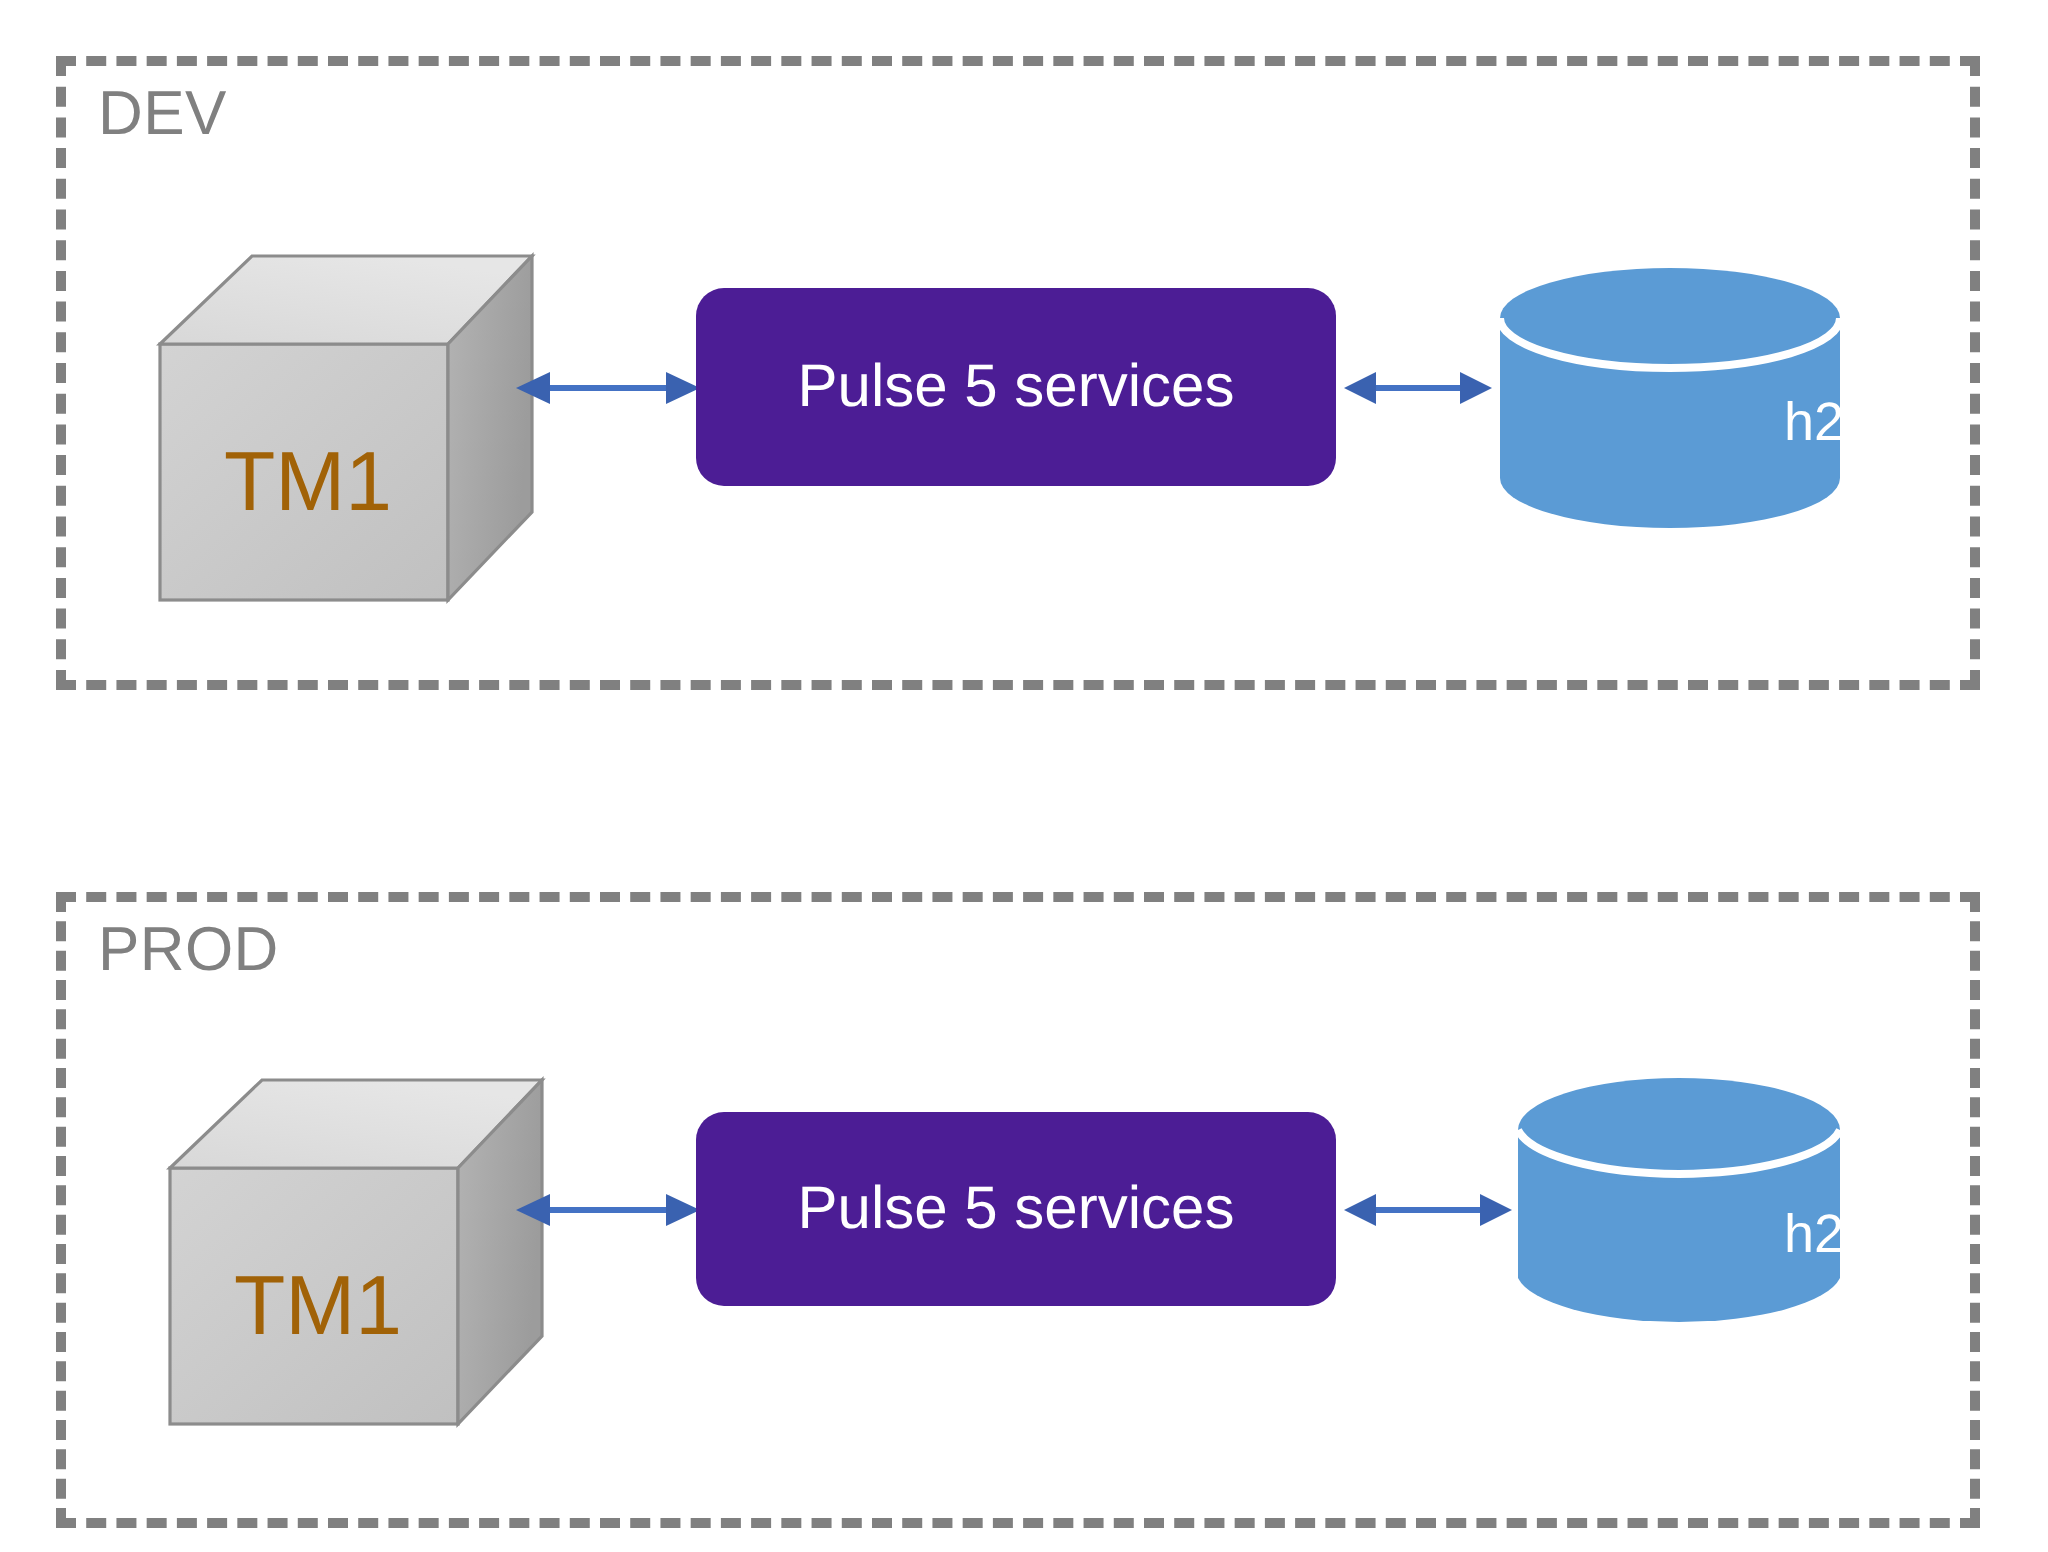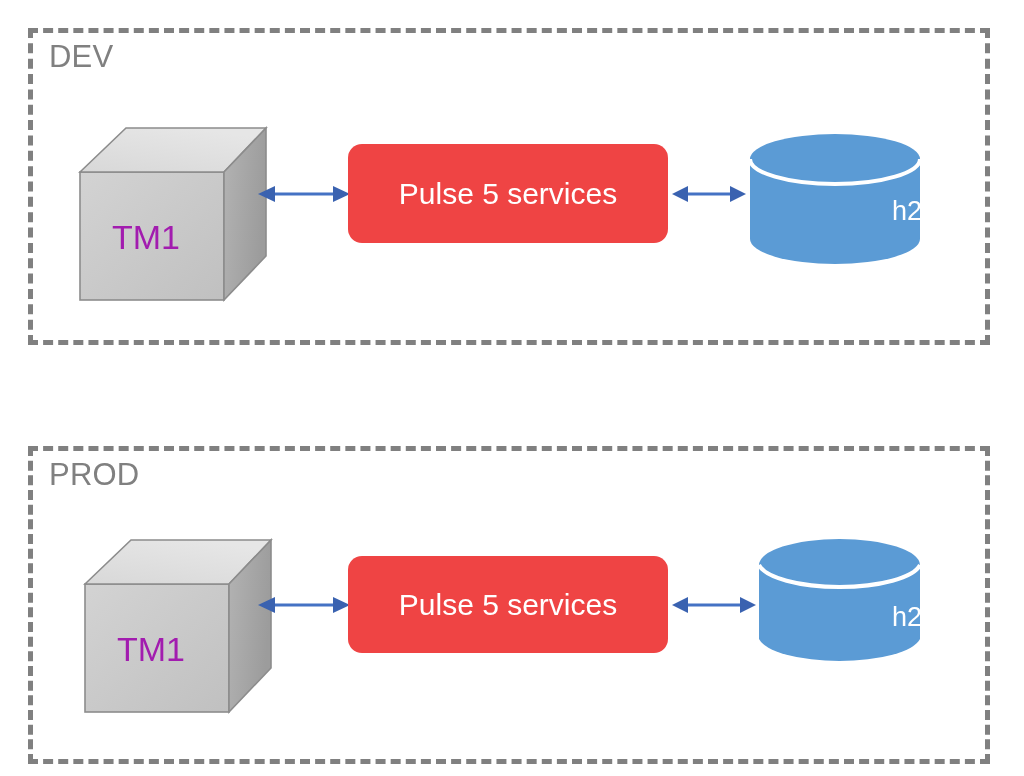--- a/index.html
+++ b/index.html
@@ -47,31 +47,31 @@
   }
 
   
   .node { position: absolute; }
 
   
   .cube { position: absolute; }
   .cube svg { display: block; overflow: visible; }
   .cube-label {
     position: absolute;
-    color: #a21caf;
-    font-size: 34px;
+    color: #a16207;
+    font-size: 42px;
     line-height: 1;
     white-space: nowrap;
   }
 
   
   .proc-box {
     position: absolute;
     box-sizing: border-box;
-    background: #ef4444;
+    background: #4c1d95;
     border-radius: 14px;
     display: flex;
     align-items: center;
     justify-content: center;
     color: #ffffff;
     font-size: 30px;
     line-height: 1;
     white-space: nowrap;
   }
 

